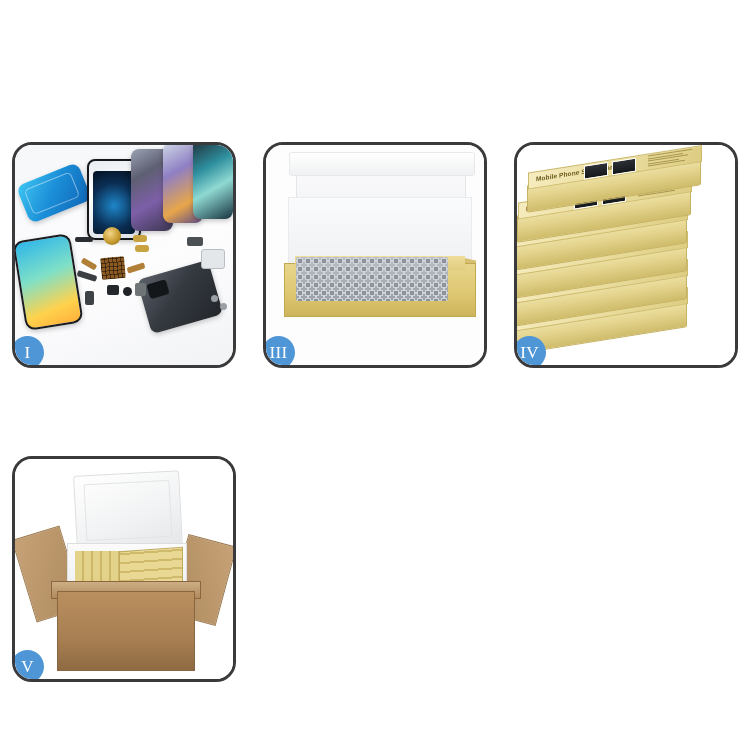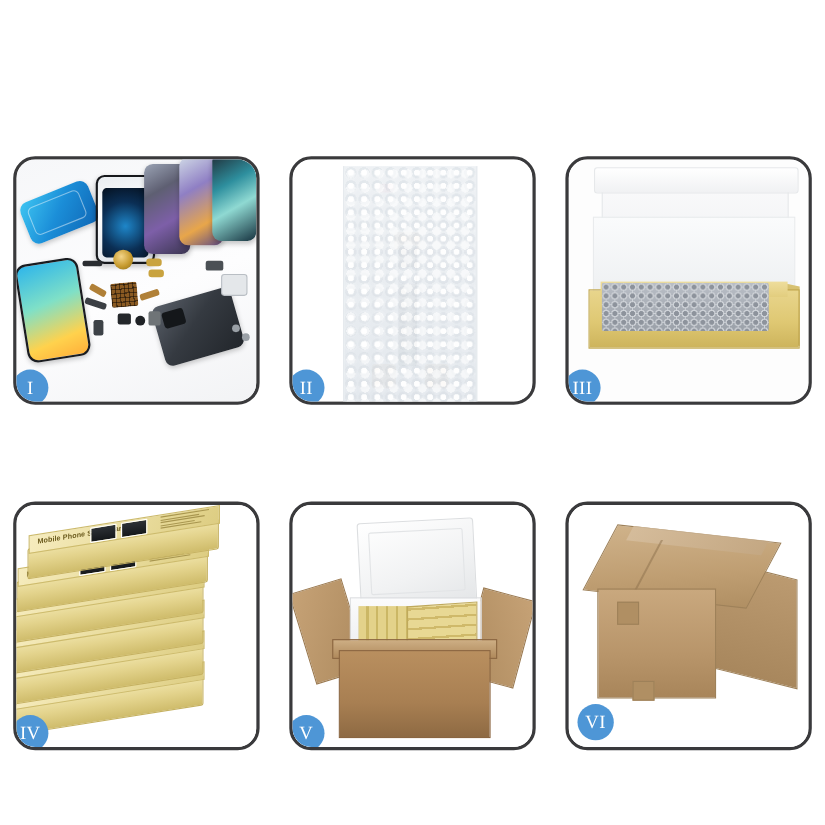--- a/index.html
+++ b/index.html
@@ -355,35 +355,20 @@
           <div class="prt i"></div>
         <div class="prt j"></div>
           <div class="prt k"></div>
           <div class="prt l"></div>
         <div class="prt m"></div>
           <div class="prt n"></div>
       </div>
       <div class="badge">I</div>
     </div>
 
-    <div class="panel">
-      <div class="stage">
-        <div class="p2-bg"></div>
-        <div class="lcd"></div>
-        <div class="redtag"></div>
-        <div class="flexpad"></div>
-        <div class="flex"></div>
-        <div class="flexchip"></div>
-        <div class="conn l"></div>
-        <div class="conn r"></div>
-        <div class="bubblepack"></div>
-        <div class="bubbleover"></div>
-      </div>
-      <div class="badge">II</div>
-    </div>
 
     <div class="panel">
       <div class="stage">
         <div class="p3-bg"></div>
         <div class="lid"></div>
         <div class="lidfoam"></div>
         <div class="traysideR"></div>
         <div class="boxtray"></div>
         <div class="bubbles"></div>
       </div>
@@ -451,28 +436,15 @@
         <div class="foamLid"></div>
         <div class="foamBase"></div>
         <div class="goldrow"></div>
         <div class="goldrow2"></div>
         <div class="cartonTop"></div>
         <div class="carton"></div>
       </div>
       <div class="badge">V</div>
     </div>
 
-    <div class="panel">
-      <div class="stage">
-        <div class="p6-bg"></div>
-        <div class="cartonSide"></div>
-        <div class="cartonTopFace"></div>
-        <div class="tapeTop"></div>
-        <div class="seamV"></div>
-        <div class="cartonFront"></div>
-        <div class="tab1"></div>
-        <div class="tab2"></div>
-      </div>
-      <div class="badge inside">VI</div>
-    </div>
 
   </div>
 </div>
 
 </body></html>

